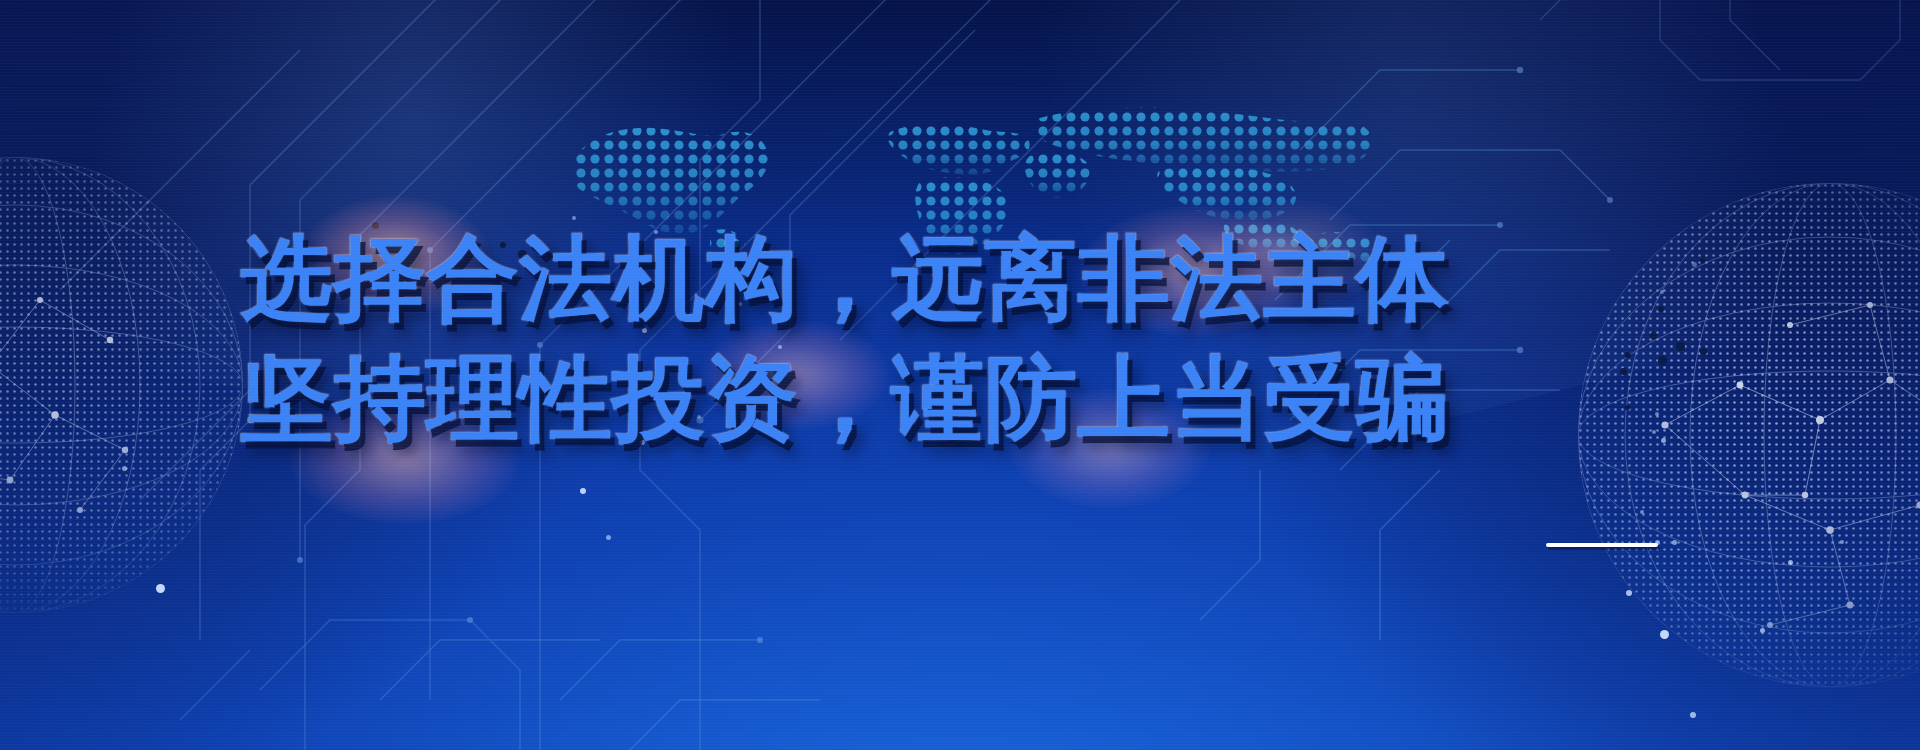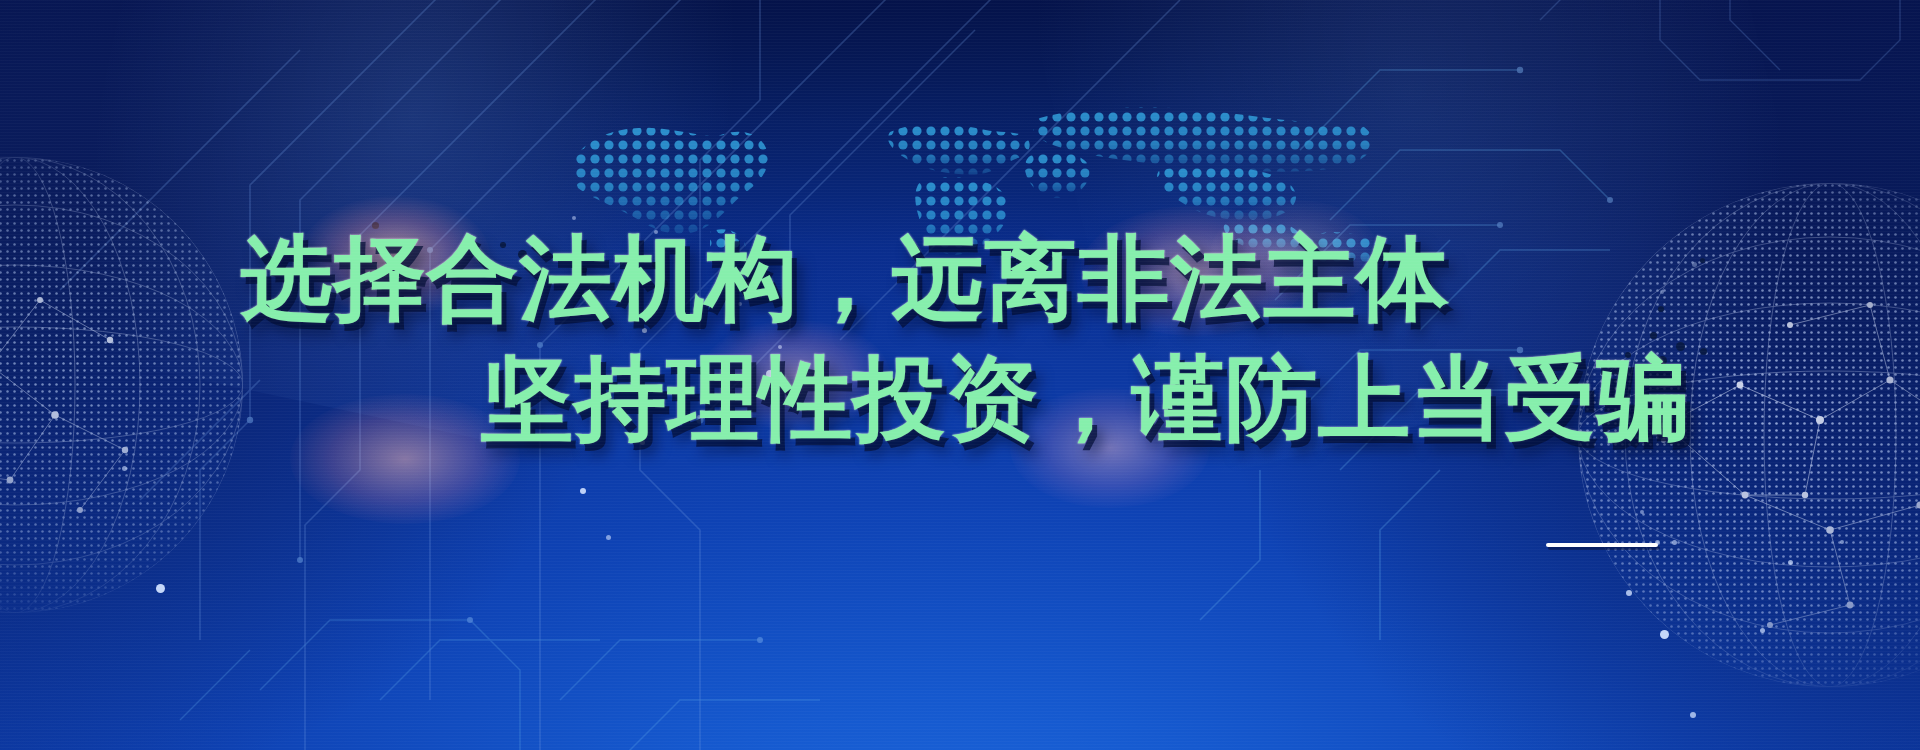--- a/index.html
+++ b/index.html
@@ -75,28 +75,28 @@
   .headline{
     position:absolute;left:0;top:225px;width:1690px;
     text-align:center;
   }
   .hl-line{
     font-family:"DejaVu Sans","Liberation Sans",sans-serif;
     font-weight:700;
     font-size:92px;
     line-height:108px;
     letter-spacing:1px;
-    color:#86efac;
+    color:#3b82f6;
     white-space:nowrap;
     text-shadow:
        5px 7px 0 rgba(3,14,54,.72),
        9px 12px 14px rgba(2,10,42,.55),
        0 0 2px rgba(255,255,255,.9);
   }
-  .hl-line.l2{ margin-top:12px;text-align:right; }
+  .hl-line.l2{ margin-top:12px; }
 
   
   .signature{
     position:absolute;right:262px;top:543px;
     display:flex;align-items:center;gap:14px;
   }
   .sig-rule{
     width:112px;height:4px;background:#ffffff;border-radius:2px;
     box-shadow:2px 3px 0 rgba(3,14,54,.5);
   }

